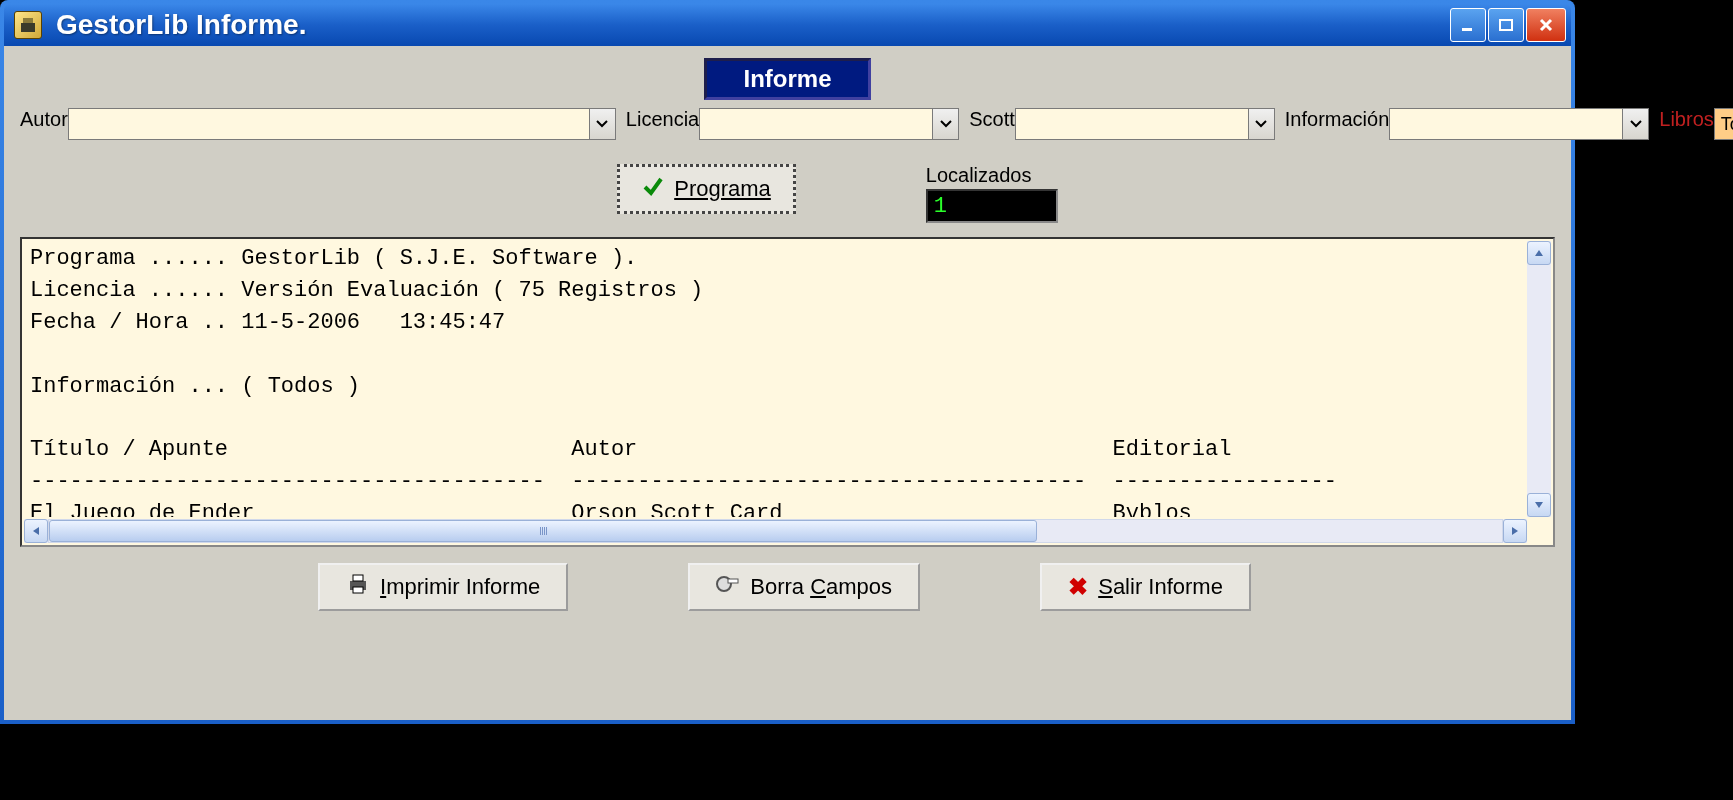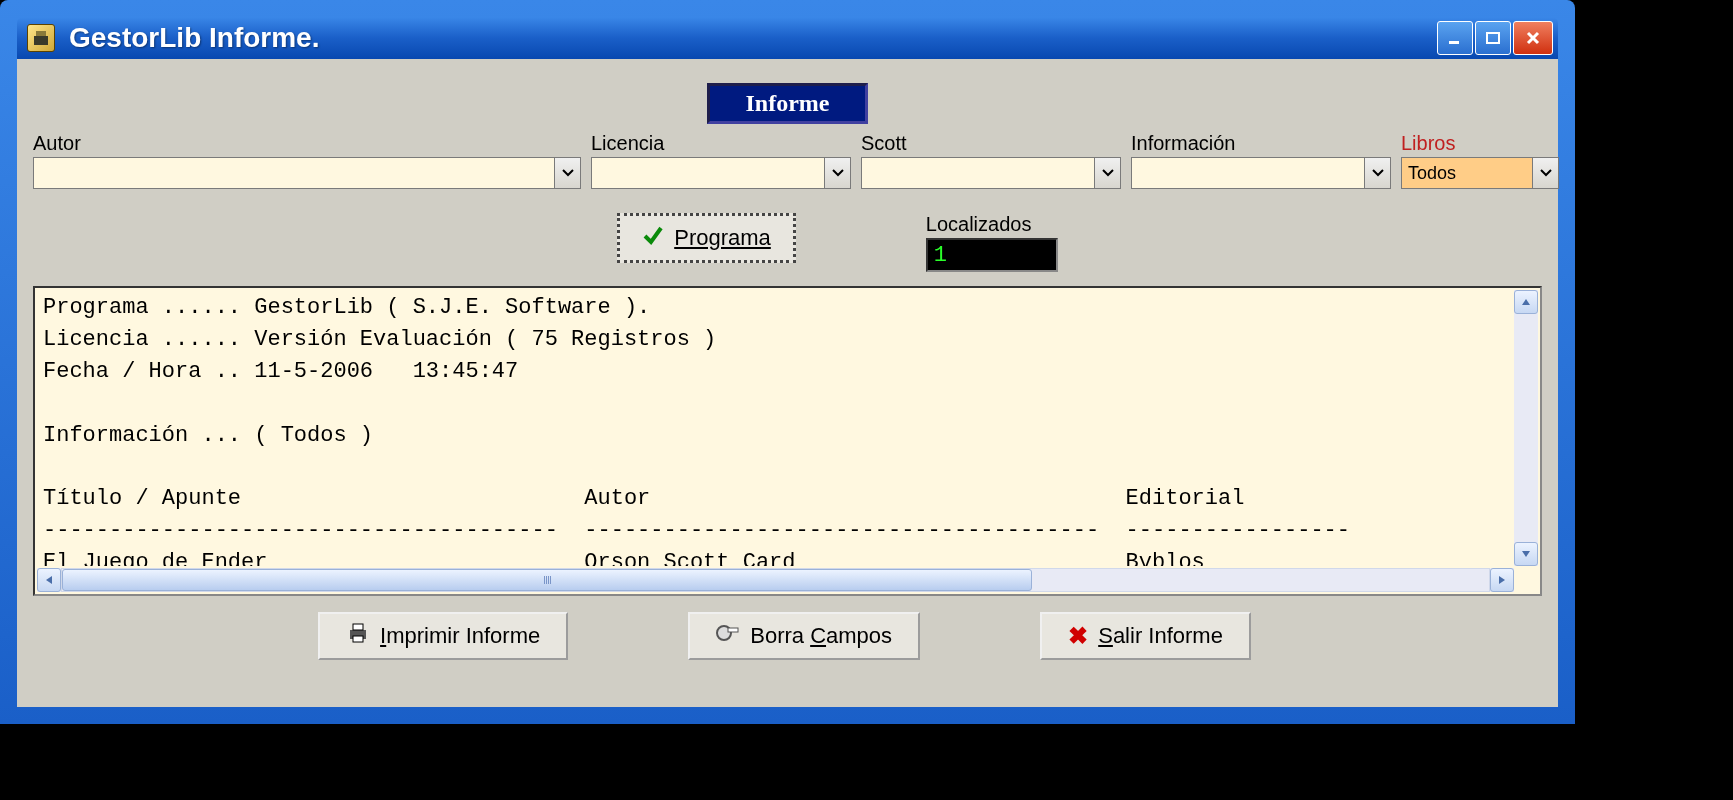--- a/index.html
+++ b/index.html
@@ -10,21 +10,21 @@
       width: 1733px;
       height: 800px;
       overflow: hidden;
     }
     .window {
       width: 1575px;
       height: 724px;
       margin: 0;
       background: linear-gradient(to bottom, #3a87e8 0%, #1a5fc8 100%);
       border-radius: 8px 8px 0 0;
-      padding: 17px;
+      padding: 4px;
       position: relative;
     }
     .titlebar {
       height: 42px;
       display: flex;
       align-items: center;
       justify-content: space-between;
       padding: 0 5px 0 10px;
       background: linear-gradient(to bottom, #3a87e8 0%, #1a5fc8 50%, #0848b0 100%);
       border-radius: 6px 6px 0 0;
@@ -70,30 +70,30 @@
       position: relative;
     }
     .header-badge {
       background: #001a80;
       border: 3px inset #4040a0;
       color: #fff;
       font-weight: bold;
       font-size: 24px;
       padding: 4px 36px;
       display: inline-block;
-      margin: 12px auto 6px auto;
-      font-family: Liberation Serif, serif;
+      margin: 0 auto 6px auto;
+      font-family: Liberation Sans, sans-serif;
     }
     .header-row { text-align: center; }
     .filters {
       display: flex;
       gap: 10px;
       margin-top: 2px;
     }
-    .filter-group { display: flex; flex-direction: column; }
+    .filter-group { display: flex; flex-direction: row; }
     .filter-label {
       font-size: 20px;
       color: #000;
       margin-bottom: 2px;
     }
     .filter-label.highlight { color: #c02020; }
     .combo {
       display: flex;
       align-items: stretch;
       height: 32px;

